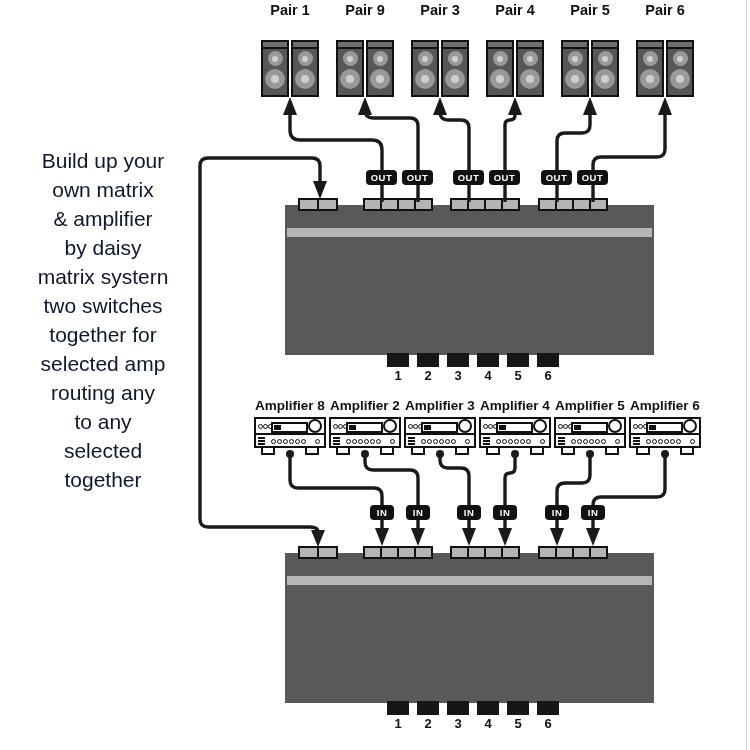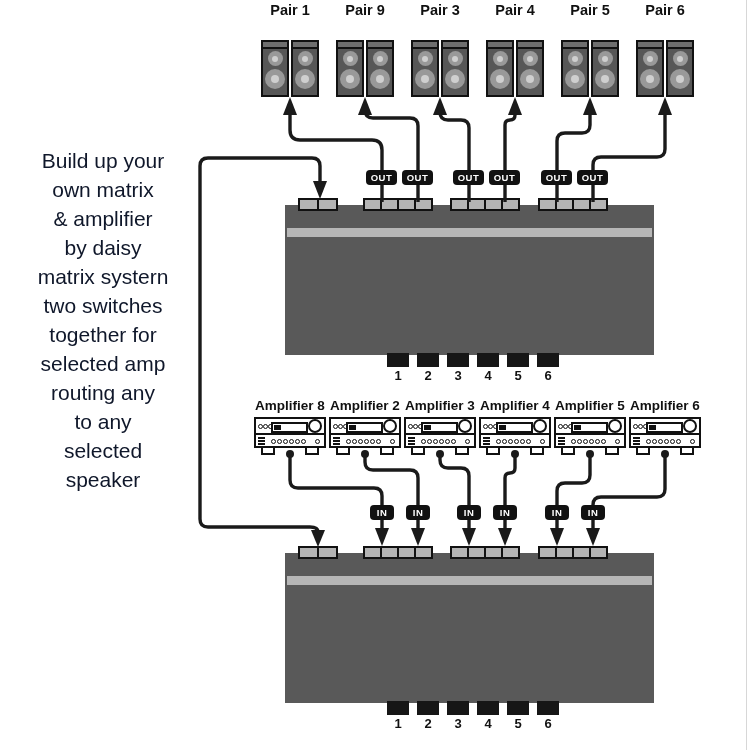--- a/index.html
+++ b/index.html
@@ -107,21 +107,21 @@
     <div>own matrix</div>
     <div>&amp; amplifier</div>
     <div>by daisy</div>
     <div>matrix systern</div>
     <div>two switches</div>
     <div>together for</div>
     <div>selected amp</div>
     <div>routing any</div>
     <div>to any</div>
     <div>selected</div>
-    <div>speaker</div>
+    <div>together</div>
   </div>
 
   <div class="pair-label" style="left:242px">Pair 1</div>
   <div class="pair-label" style="left:317px">Pair 9</div>
   <div class="pair-label" style="left:392px">Pair 3</div>
   <div class="pair-label" style="left:467px">Pair 4</div>
   <div class="pair-label" style="left:542px">Pair 5</div>
   <div class="pair-label" style="left:617px">Pair 6</div>
 
   <div class="pair" style="left:261px">

